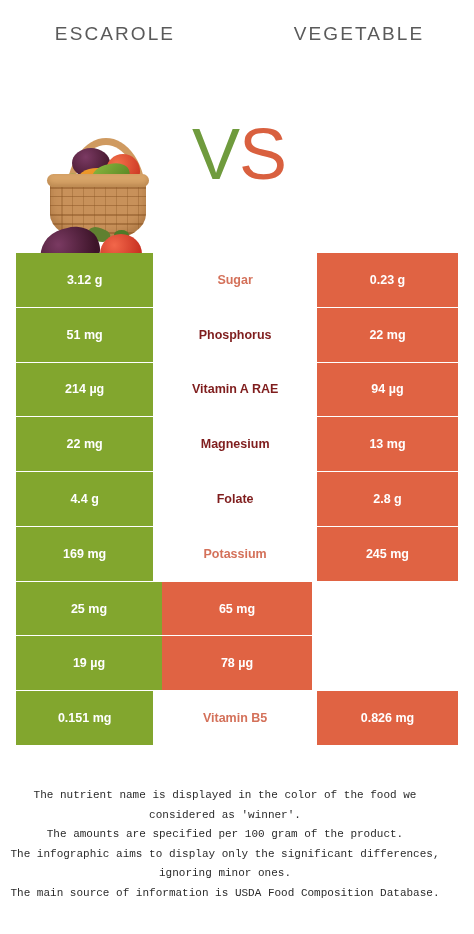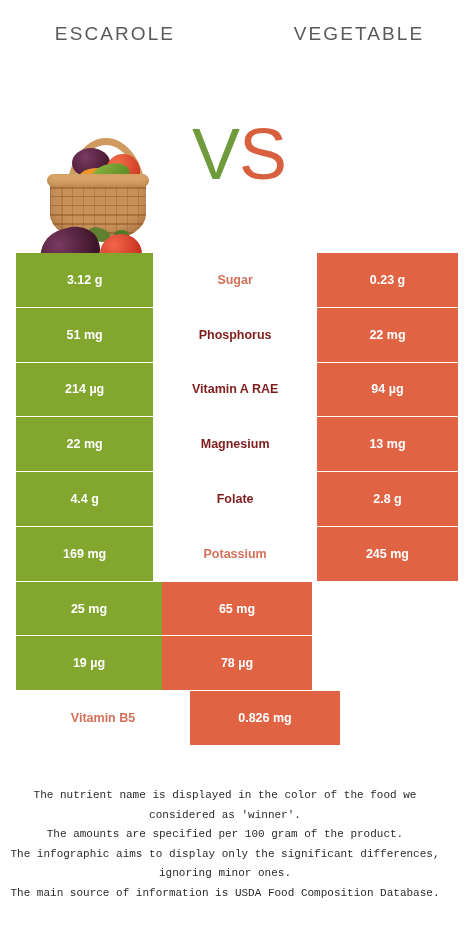--- a/index.html
+++ b/index.html
@@ -308,20 +308,21 @@
       </div>
       <div class="row">
         <div class="cell cell-left">25 mg</div>
         <div class="cell cell-right">65 mg</div>
       </div>
       <div class="row">
         <div class="cell cell-left">19 µg</div>
         <div class="cell cell-right">78 µg</div>
       </div>
       <div class="row">
+        <div class="cell cell-left">0.151 mg</div>
         <div class="cell cell-mid win-red">Vitamin B5</div>
         <div class="cell cell-right">0.826 mg</div>
       </div>
     </div>
 
   <div class="footer">
     <p>The nutrient name is displayed in the color of the food we considered as 'winner'.</p>
     <p>The amounts are specified per 100 gram of the product.</p>
     <p>The infographic aims to display only the significant differences, ignoring minor ones.</p>
     <p>The main source of information is USDA Food Composition Database.</p>

